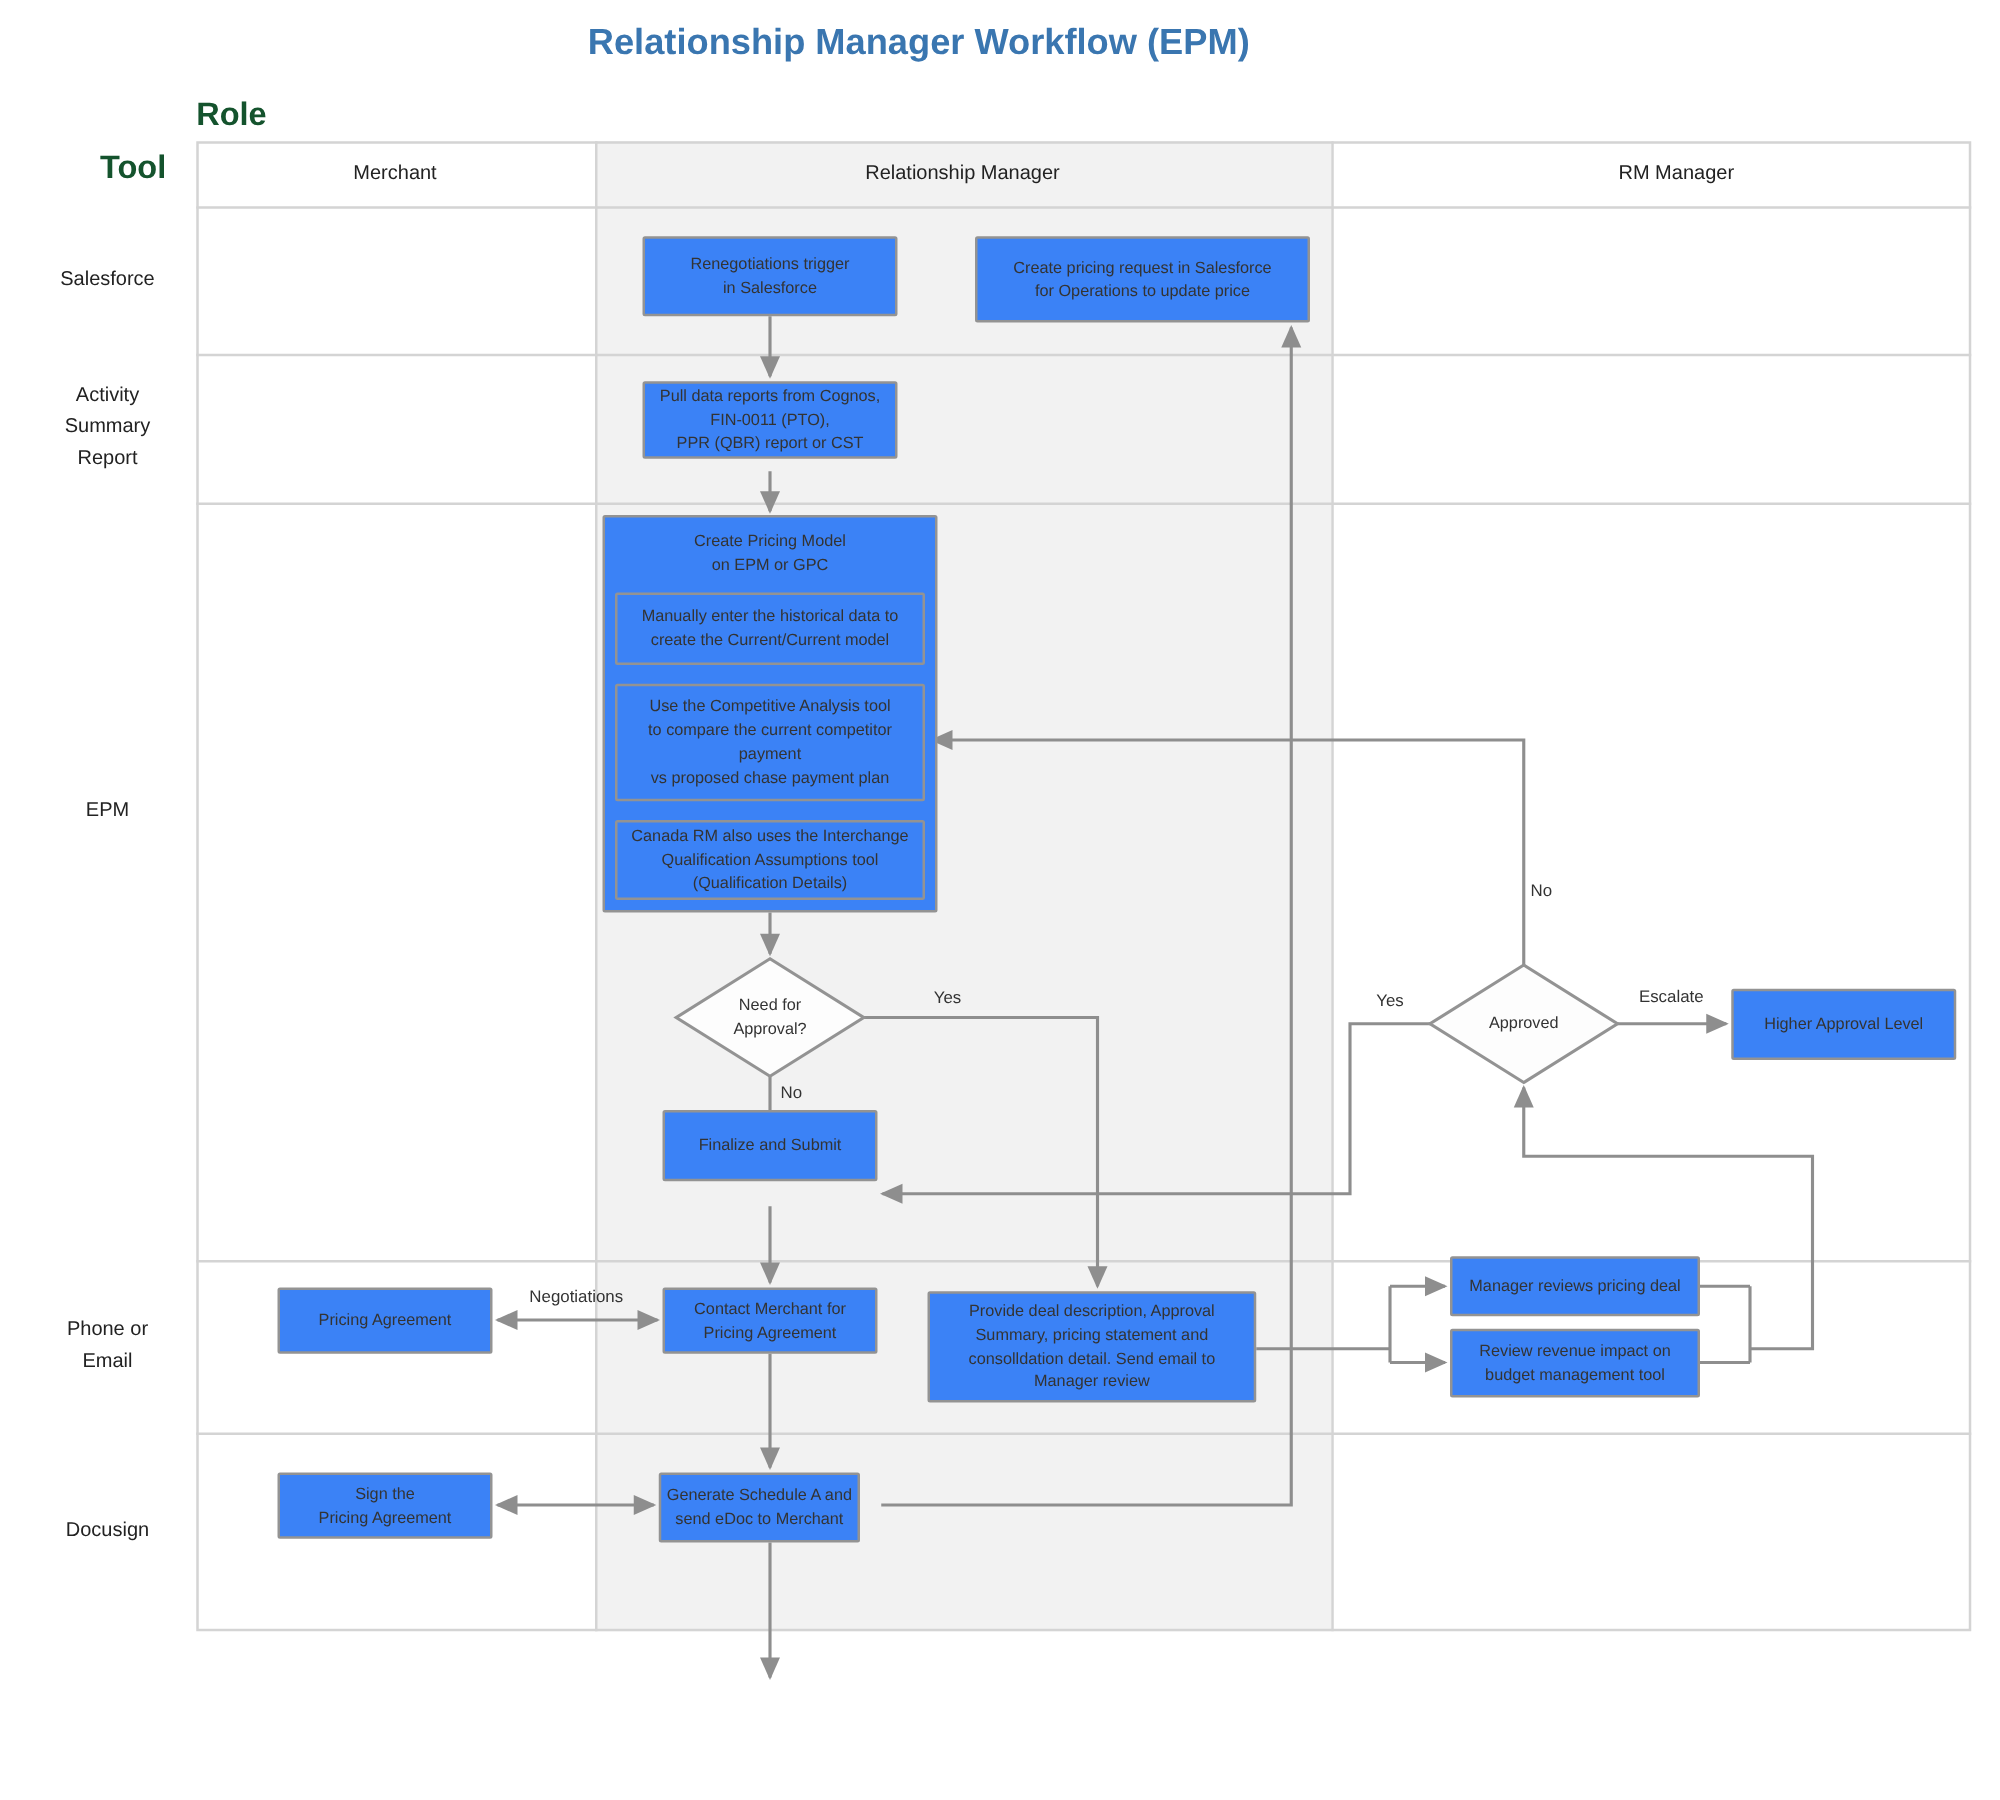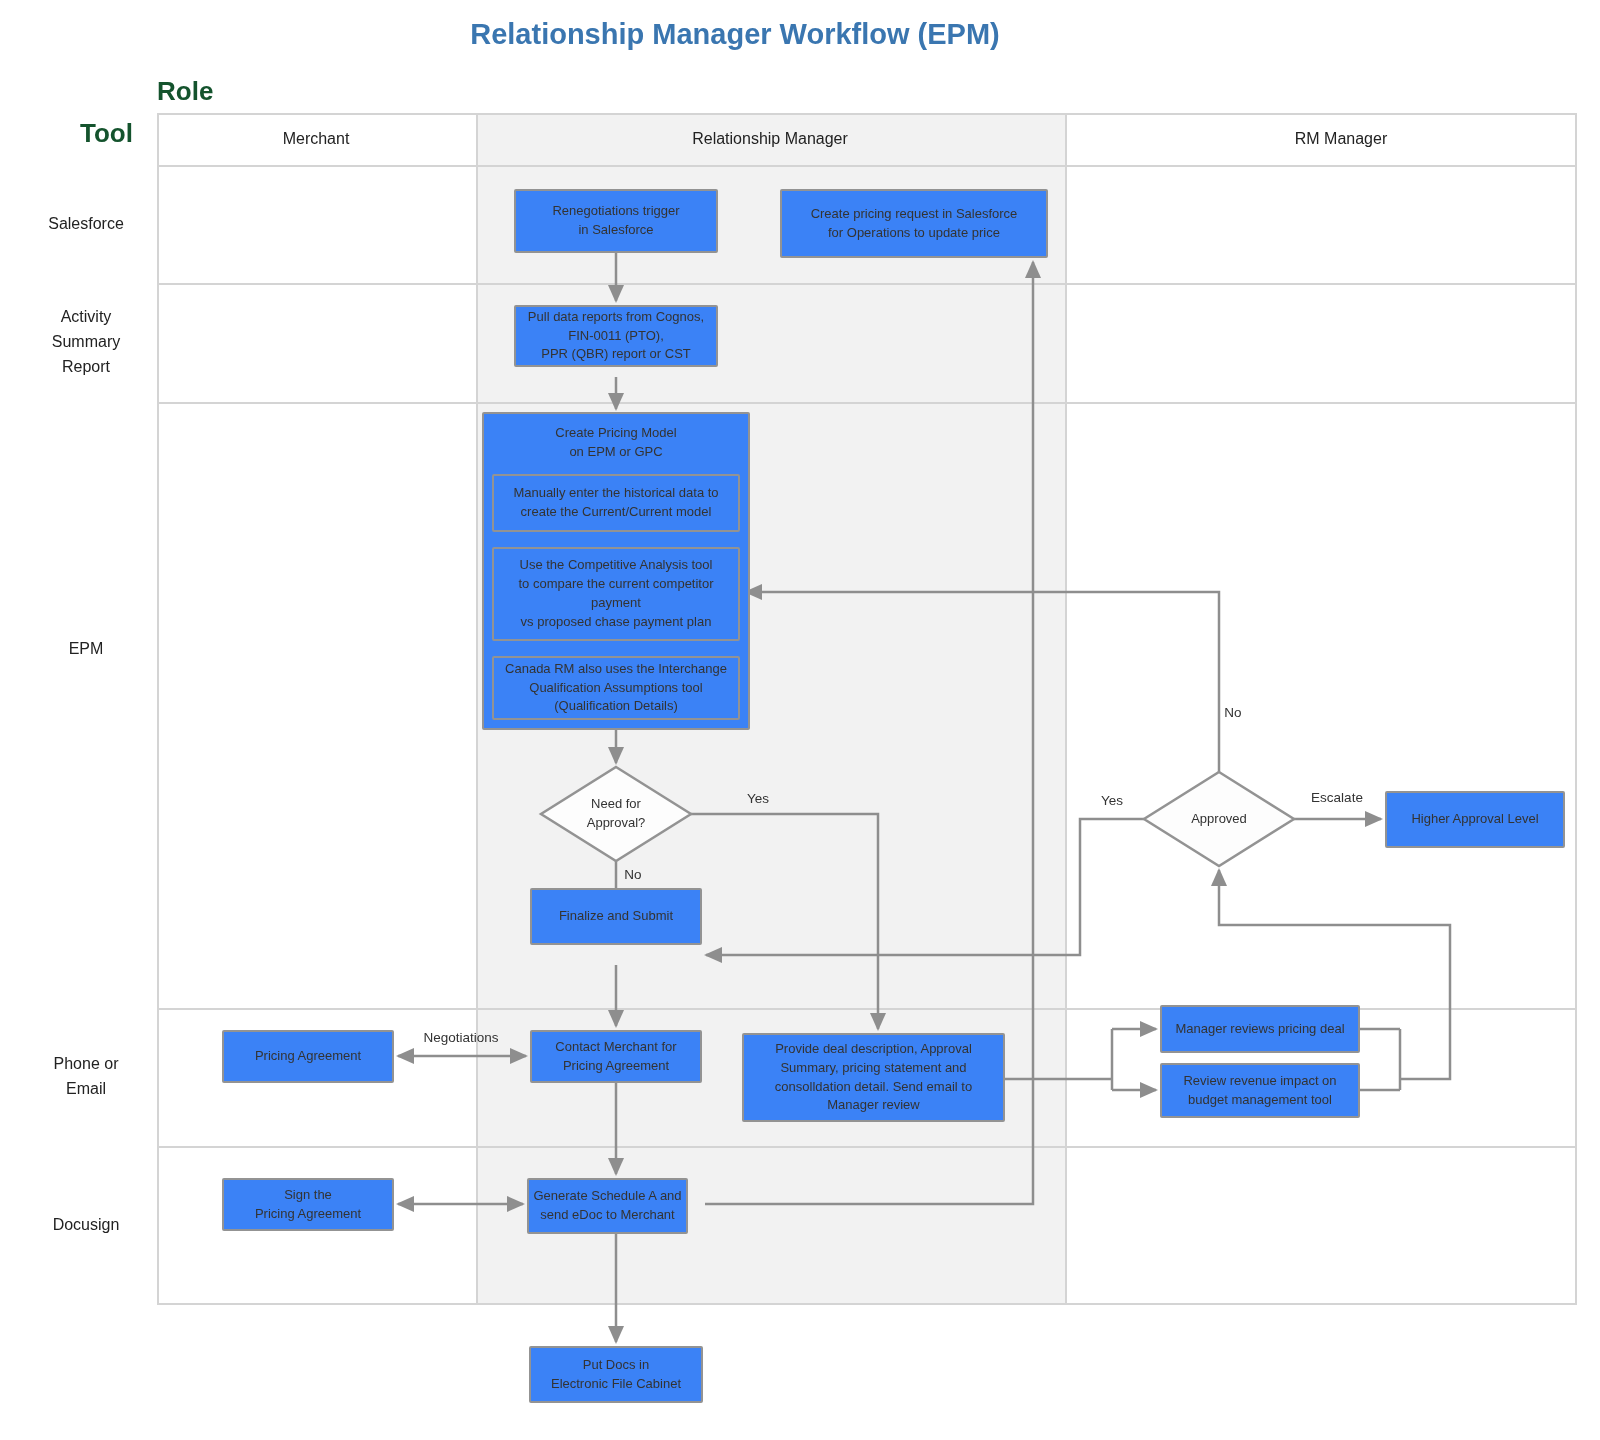--- a/index.html
+++ b/index.html
@@ -164,22 +164,20 @@
 
   <div class="node" style="left:530px; top:1030px; width:172px; height:53px;">Contact Merchant for
 Pricing Agreement</div>
 
   <div class="node" style="left:222px; top:1178px; width:172px; height:53px;">Sign the
 Pricing Agreement</div>
 
   <div class="node" style="left:527px; top:1178px; width:161px; height:56px;">Generate Schedule A and
 send eDoc to Merchant</div>
 
-  <div class="node" style="left:529px; top:1346px; width:174px; height:57px;">Put Docs in
-Electronic File Cabinet</div>
 
   <div class="diamond-label" style="left:1219px; top:819px;">Approved</div>
 
   <div class="node" style="left:1385px; top:791px; width:180px; height:57px;">Higher Approval Level</div>
 
   <div class="node" style="left:1160px; top:1063px; width:200px; height:55px;">Review revenue impact on
 budget management tool</div>
 
   <div class="node" style="left:1160px; top:1005px; width:200px; height:48px;">Manager reviews pricing deal</div>
 

